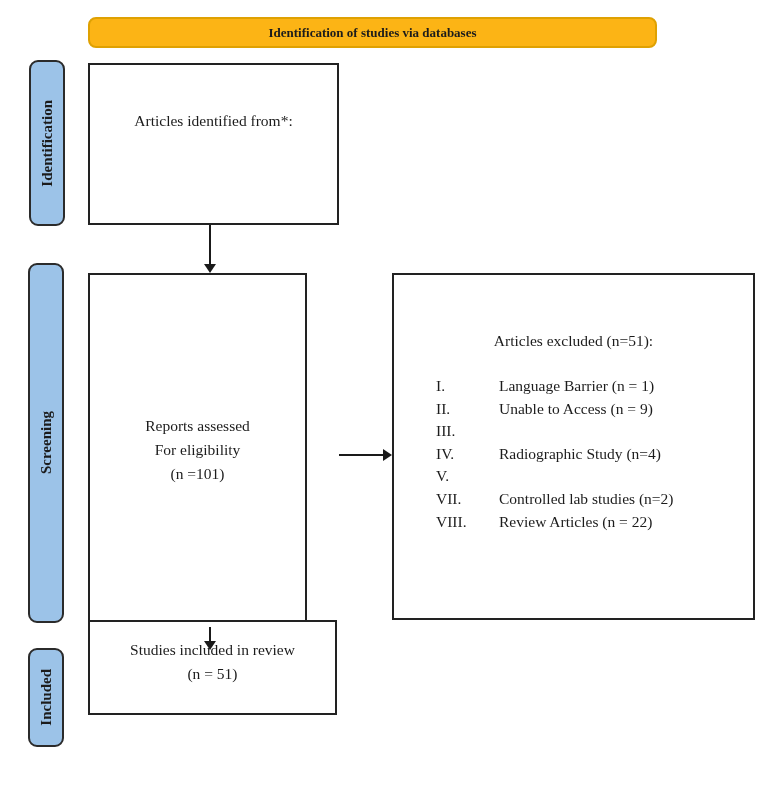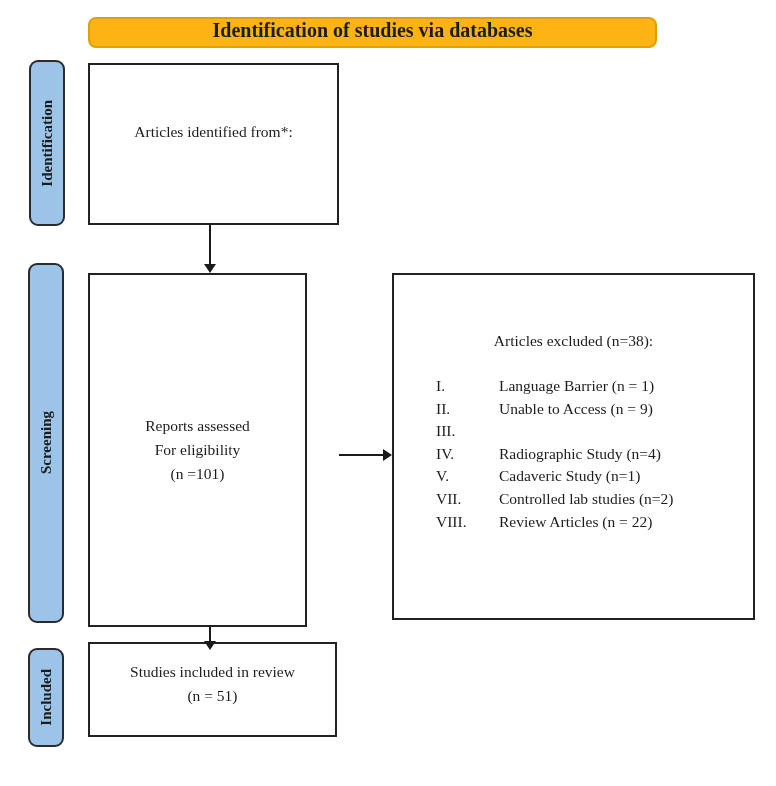--- a/index.html
+++ b/index.html
@@ -19,22 +19,22 @@
     width:776px;height:786px;
     background:var(--canvas-bg);
     overflow:hidden;
   }
   
   .banner{
     position:absolute;left:88px;top:17px;width:569px;height:31px;
     background:var(--banner-fill);
     border:2px solid var(--banner-border);
     border-radius:8px;
-    display:flex;align-items:flex-start;justify-content:center;
-    font-weight:bold;font-size:20px;
+    display:flex;align-items:center;justify-content:center;
+    font-weight:bold;font-size:13px;
   }
   
   .stage{
     position:absolute;
     background:var(--sidebar-fill);
     border:2px solid #2b2b2b;
     border-radius:9px;
     display:flex;align-items:center;justify-content:center;
   }
   .stage span{
@@ -48,24 +48,24 @@
   .stage.screening{left:28px;top:263px;width:36px;height:360px;}
   .stage.included{left:28px;top:648px;width:36px;height:99px;}
   
   .fbox{
     position:absolute;
     background:#ffffff;
     border:2px solid var(--box-border);
     font-size:15.5px;
     line-height:1.55;
   }
-  .fbox.identified{left:88px;top:63px;width:251px;height:162px;text-align:center;padding-top:55px;}
+  .fbox.identified{left:88px;top:63px;width:251px;height:162px;text-align:center;padding-top:44px;}
   .fbox.assessed{left:88px;top:273px;width:219px;height:354px;display:flex;flex-direction:column;align-items:center;justify-content:center;text-align:center;}
   .fbox.excluded{left:392px;top:273px;width:363px;height:347px;}
-  .fbox.studies-included{left:88px;top:642px;width:249px;height:95px;text-align:center;padding-top:16px;}
+  .fbox.studies-included{left:88px;top:620px;width:249px;height:95px;text-align:center;padding-top:16px;}
   .fbox .line{display:block;}
   .excluded-title{display:block;text-align:center;margin-top:54px;margin-bottom:22px;}
   .excluded-list{padding-left:42px;}
   .excluded-row{display:flex;line-height:22.6px;}
   .excluded-row .numeral{width:63px;flex:0 0 63px;}
   
   .arrow-line{position:absolute;background:var(--arrow-color);}
   .arrow-head{position:absolute;width:0;height:0;}
   .arrow-down-1-line{left:209px;top:225px;width:2px;height:40px;}
   .arrow-down-1-head{left:204px;top:264px;border-left:6px solid transparent;border-right:6px solid transparent;border-top:9px solid var(--arrow-color);}
@@ -97,40 +97,39 @@
     <span class="line">Articles identified from*:</span>
   </div>
 
   <div class="fbox assessed">
     <span class="line">Reports assessed</span>
     <span class="line">For eligibility</span>
     <span class="line">(n =101)</span>
   </div>
 
   <div class="fbox excluded">
-    <span class="excluded-title">Articles excluded (n=38):</span>
+    <span class="excluded-title">Articles excluded (n=51):</span>
     <div class="excluded-list">
       <div class="excluded-row">
         <span class="numeral">I.</span>
         <span class="reason">Language Barrier (n = 1)</span>
       </div>
       <div class="excluded-row">
         <span class="numeral">II.</span>
         <span class="reason">Unable to Access (n = 9)</span>
       </div>
       <div class="excluded-row">
         <span class="numeral">III.</span>
       </div>
       <div class="excluded-row">
         <span class="numeral">IV.</span>
         <span class="reason">Radiographic Study (n=4)</span>
       </div>
       <div class="excluded-row">
         <span class="numeral">V.</span>
-        <span class="reason">Cadaveric Study (n=1)</span>
       </div>
       <div class="excluded-row">
         <span class="numeral">VII.</span>
         <span class="reason">Controlled lab studies (n=2)</span>
       </div>
       <div class="excluded-row">
         <span class="numeral">VIII.</span>
         <span class="reason">Review Articles (n = 22)</span>
       </div>
     </div>

